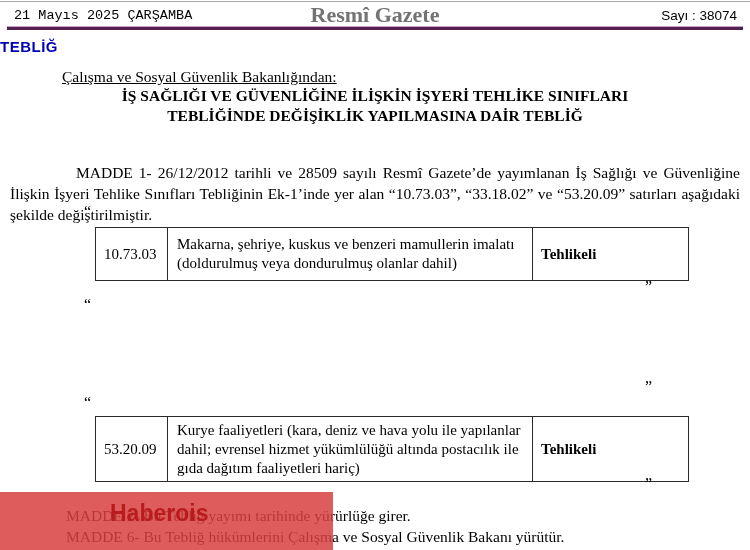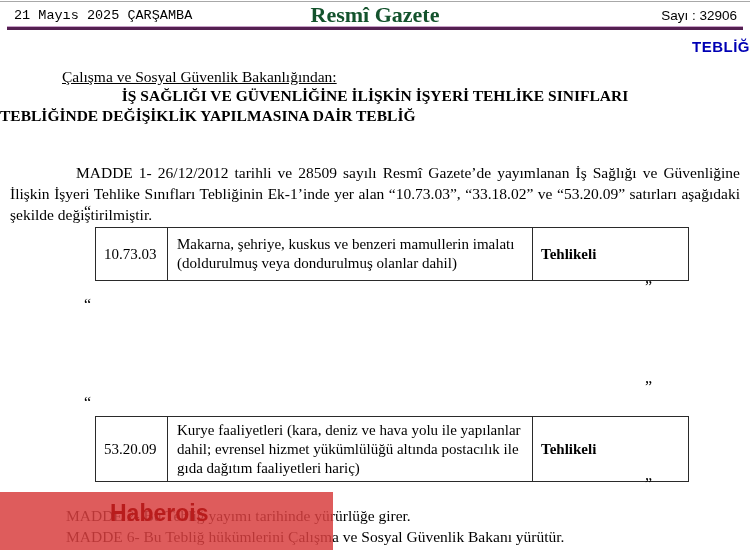--- a/index.html
+++ b/index.html
@@ -4,30 +4,30 @@
 <style>
   html,body{margin:0;padding:0;background:#fff;}
   #page{
     position:relative;width:750px;height:550px;background:#fff;overflow:hidden;
     font-family:"Liberation Serif",serif;color:#000;
   }
   .topline{position:absolute;top:1px;left:0;right:0;height:1px;background:#a8a8a8;}
   
   .hdr-date{position:absolute;top:8px;left:14px;font-family:Liberation Mono, monospace;font-size:13.5px;}
   .hdr-masthead{position:absolute;top:2px;left:0;width:100%;text-align:center;
-    font-family:"Liberation Serif",serif;font-weight:bold;font-size:22px;color:#14532d;}
+    font-family:"Liberation Serif",serif;font-weight:bold;font-size:22px;color:#737373;}
   .hdr-issue{position:absolute;top:8px;right:13px;font-family:"Liberation Sans",sans-serif;font-size:13.5px;}
   .hdr-rule{position:absolute;top:26px;left:7px;right:7px;height:3px;background:#542051;border-top:1px solid #c9a2c9;}
   
-  .teblig{position:absolute;top:38px;left:0;width:100%;text-align:right;
+  .teblig{position:absolute;top:38px;left:0;width:100%;text-align:left;
     font-family:"Liberation Sans",sans-serif;font-weight:bold;font-size:15px;color:#0000b4;letter-spacing:.5px;}
   
   .ministry{position:absolute;top:68px;left:62px;font-size:15.5px;text-decoration:underline;}
   .title1{position:absolute;top:87px;left:0;width:100%;text-align:center;font-weight:bold;font-size:15.5px;}
-  .title2{position:absolute;top:107px;left:0;width:100%;text-align:left;font-weight:bold;font-size:15.5px;}
+  .title2{position:absolute;top:107px;left:0;width:100%;text-align:center;font-weight:bold;font-size:15.5px;}
   
   .article{position:absolute;left:10px;width:730px;font-size:15.5px;line-height:21px;}
   .article b{font-weight:normal;}
   #article1{top:146px;text-indent:66px;text-align:justify;}
   #article2{top:489px;text-indent:56px;}
   #article3{top:510px;text-indent:56px;}
   
   .q{position:absolute;font-size:16px;line-height:14px;}
   .q-open{left:84px;}
   .q-close{left:645px;}
@@ -47,21 +47,21 @@
     font-family:"Liberation Sans",sans-serif;font-weight:bold;font-size:23px;}
 </style>
 </head>
 <body>
 
 <div id="page">
   <div class="topline"></div>
 
   <div class="hdr-date">21 Mayıs 2025 ÇARŞAMBA</div>
   <div class="hdr-masthead">Resmî Gazete</div>
-  <div class="hdr-issue">Sayı : 32906</div>
+  <div class="hdr-issue">Sayı : 38074</div>
   <div class="hdr-rule"></div>
 
   <div class="teblig">TEBLİĞ</div>
 
   <div class="ministry">Çalışma ve Sosyal Güvenlik Bakanlığından:</div>
   <div class="title1">İŞ SAĞLIĞI VE GÜVENLİĞİNE İLİŞKİN İŞYERİ TEHLİKE SINIFLARI</div>
   <div class="title2">TEBLİĞİNDE DEĞİŞİKLİK YAPILMASINA DAİR TEBLİĞ</div>
 
   <p class="article" id="article1"><b>MADDE 1-</b><span> 26/12/2012 tarihli ve 28509 sayılı Resmî Gazete’de yayımlanan İş Sağlığı ve Güvenliğine İlişkin İşyeri Tehlike Sınıfları Tebliğinin Ek-1’inde yer alan “10.73.03”, “33.18.02” ve “53.20.09” satırları aşağıdaki şekilde değiştirilmiştir.</span></p>
 

